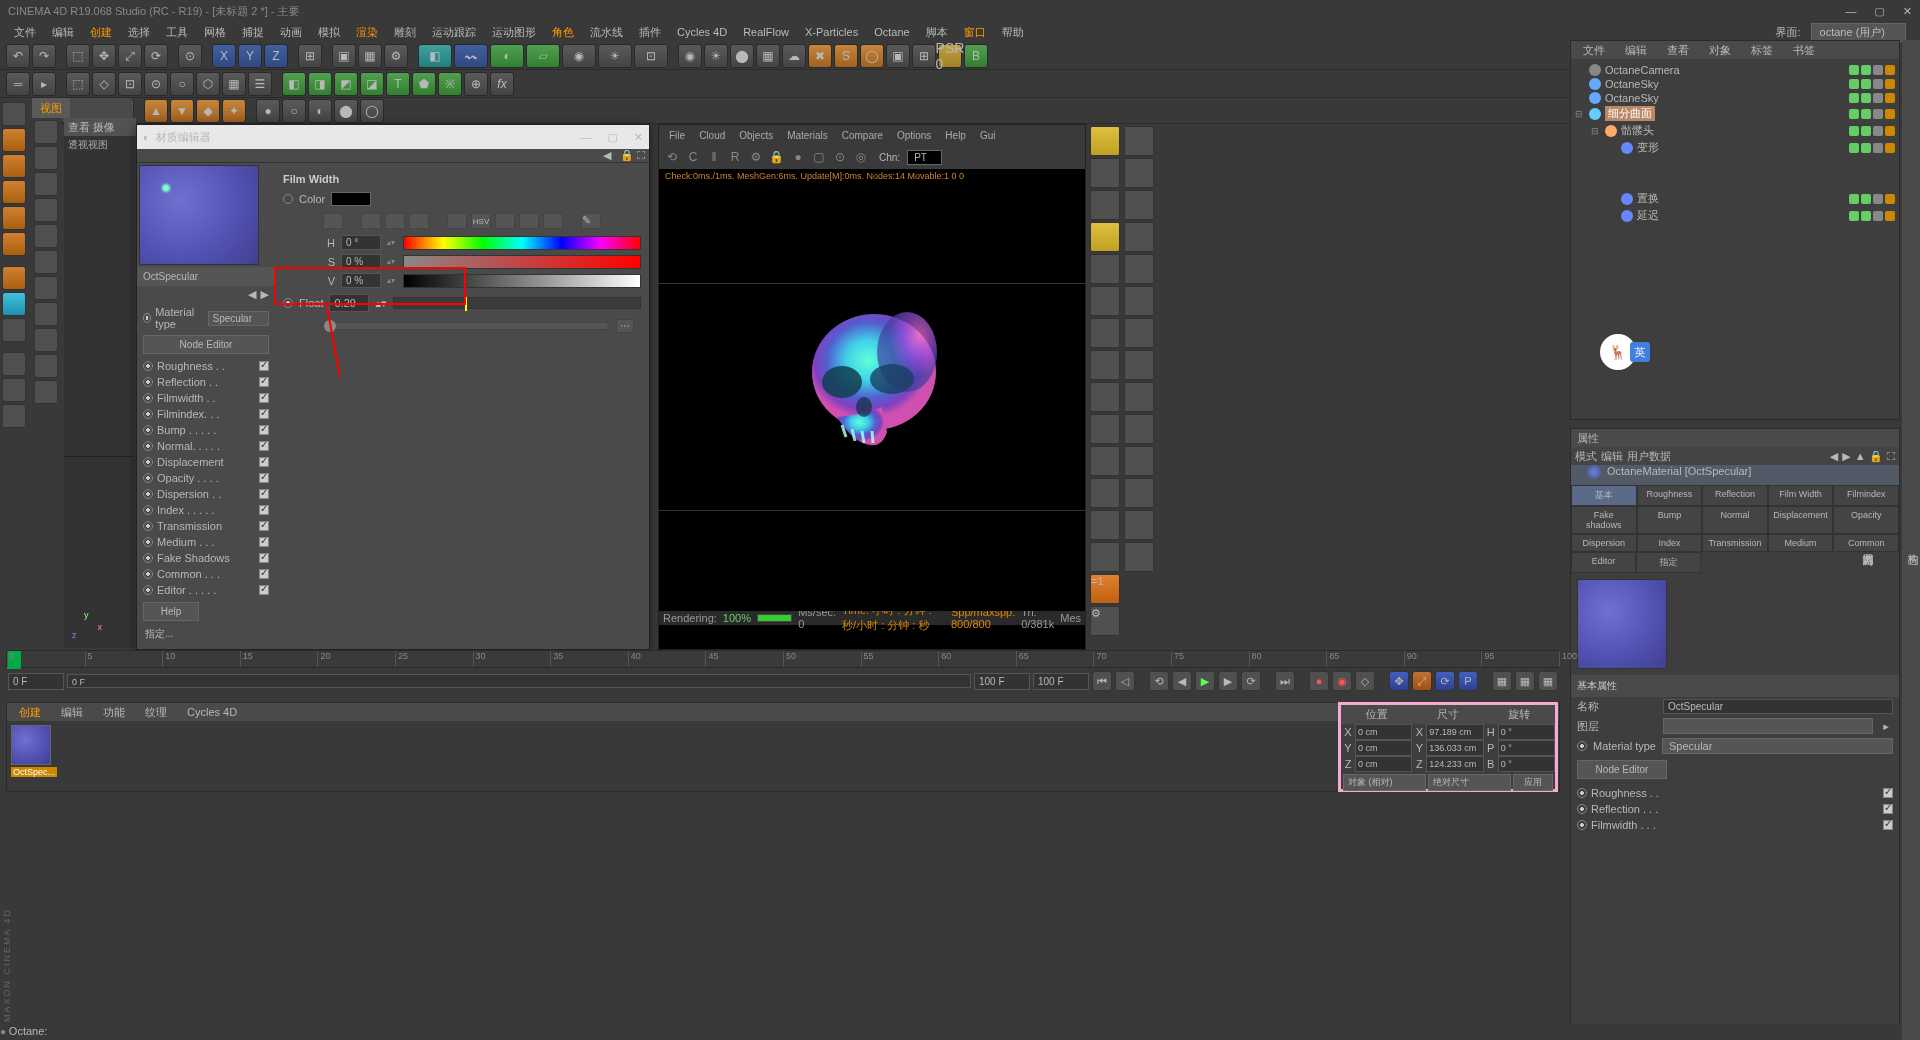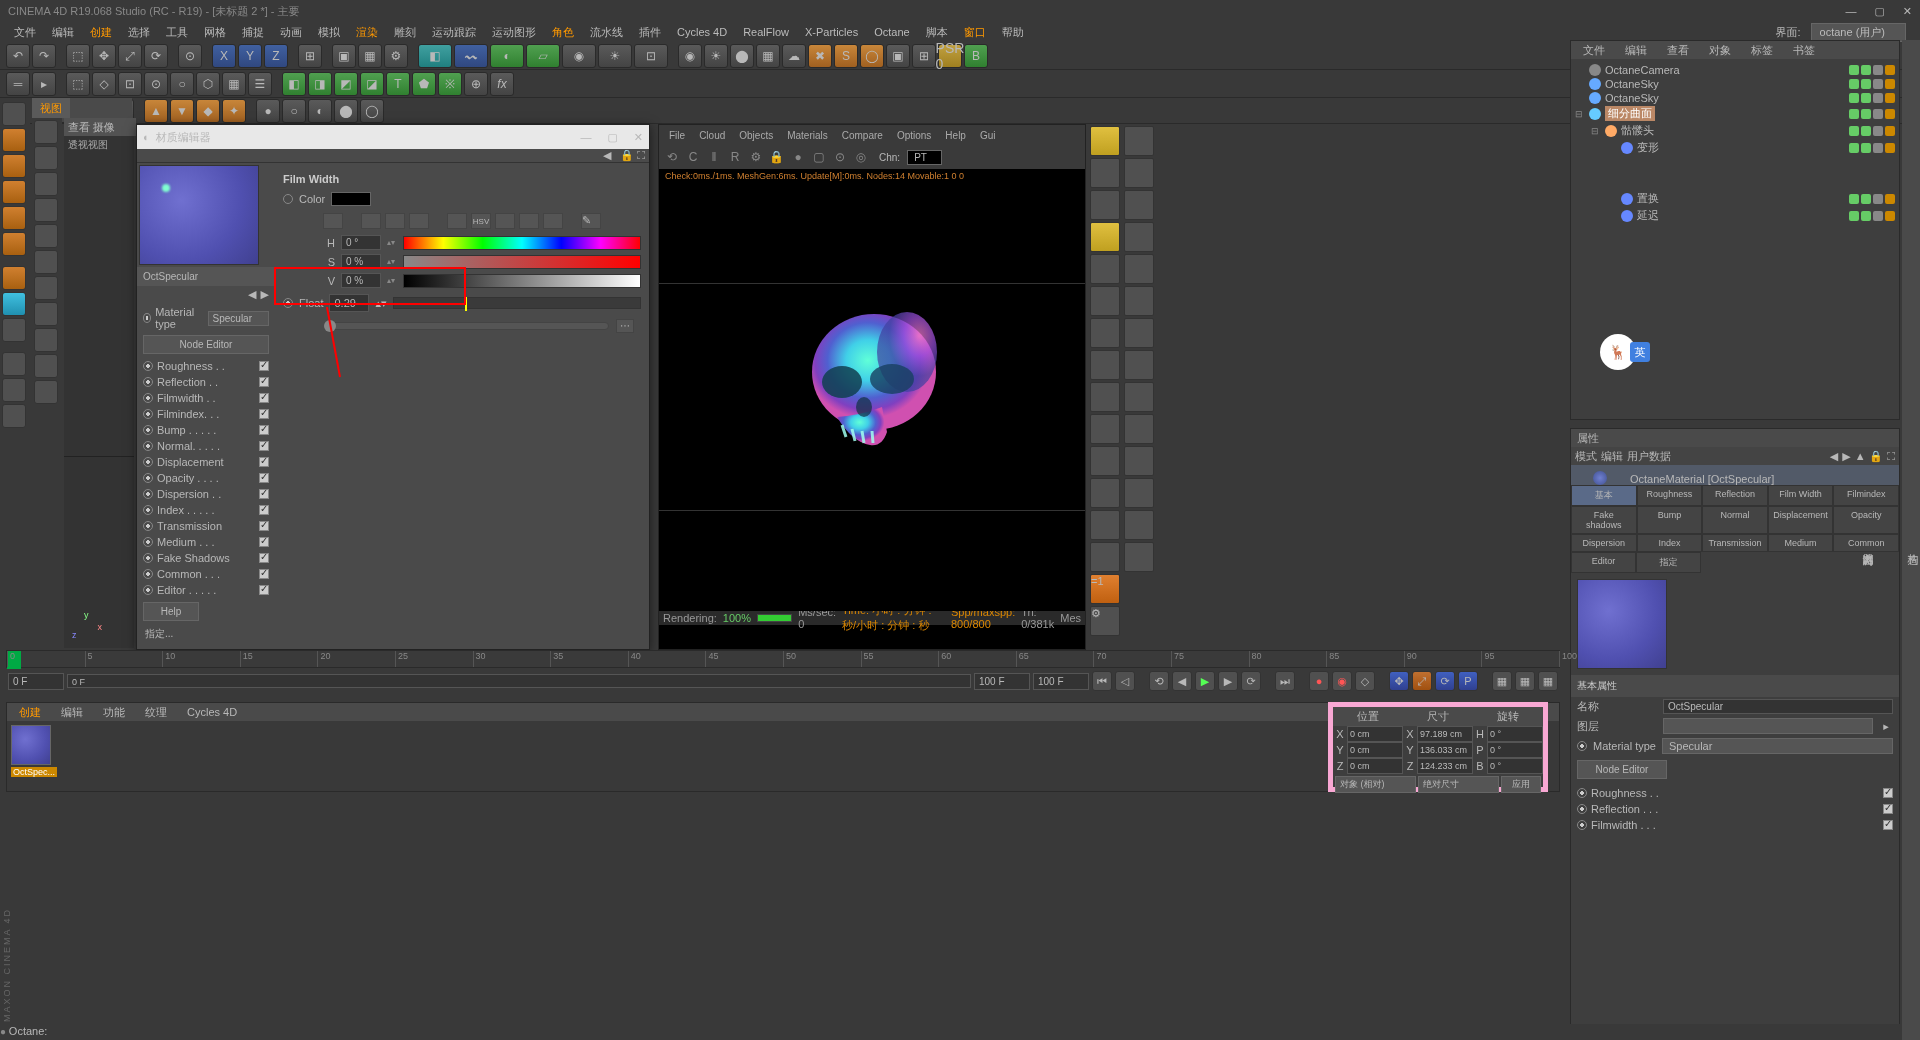--- a/index.html
+++ b/index.html
@@ -118,21 +118,21 @@
 .tree-row .dot{width:10px;height:10px;border-radius:2px}
 .tree-row .name.hl{background:#b86;color:#fff;padding:0 3px}
 .floating-badge{position:absolute;top:334px;right:270px;display:flex;align-items:center}
 .floating-badge .circ{width:36px;height:36px;background:#fff;border-radius:50%;display:flex;align-items:center;justify-content:center;font-size:14px}
 .floating-badge .sq{width:20px;height:20px;background:#4080e0;color:#fff;display:flex;align-items:center;justify-content:center;margin-left:-6px;border-radius:3px;font-size:11px}
 
 .attr-panel{position:absolute;top:428px;right:20px;width:330px;bottom:10px;background:#3e3e3e;border:1px solid #2a2a2a;display:flex;flex-direction:column}
 .attr-title{height:18px;background:#4a4a4a;padding:2px 6px;font-size:11px}
 .attr-sub{height:18px;background:#444;display:flex;align-items:center;padding:0 4px;gap:4px;font-size:10px}
 .attr-sub .arrows{margin-left:auto;display:flex;gap:4px}
-.attr-mat{height:20px;background:#525a68;display:flex;align-items:flex-end;padding:0 22px;font-size:10px;gap:23px}
+.attr-mat{height:20px;background:#525a68;display:flex;align-items:flex-start;padding:0 16px;font-size:10px;gap:6px}
 .attr-mat .matball{width:14px;height:14px;background:radial-gradient(#7080d0,#405090);border-radius:50%}
 .attr-tabs{display:flex;flex-wrap:wrap}
 .attr-tab{flex:1;min-width:60px;padding:3px 4px;background:#444;border:1px solid #333;text-align:center;font-size:9px}
 .attr-tab.active{background:#5a6a88}
 .attr-preview{padding:6px;display:flex;gap:10px}
 .attr-preview .ball{width:90px;height:90px;background:radial-gradient(circle at 35% 35%,#7070d0,#5050b0 60%,#404090);border:1px solid #333}
 .attr-section{padding:4px 6px;font-size:10px;color:#ccc;background:#4a4a4a}
 .attr-row{display:flex;align-items:center;padding:2px 6px;gap:6px;font-size:10px}
 .attr-row .lbl{width:80px}
 .attr-row input{background:#333;border:1px solid #555;padding:1px 4px;font-size:10px;color:#bbb;flex:1}
@@ -157,21 +157,21 @@
 .tl-controls .btn.o{background:linear-gradient(#c07030,#a05010)}
 
 .mat-dock{position:absolute;top:702px;left:6px;right:360px;height:90px;background:#393939;border:1px solid #2a2a2a}
 .mat-tabs{height:18px;display:flex;align-items:center;padding:0 4px;gap:4px;font-size:10px;background:#4a4a4a}
 .mat-tabs span{padding:2px 8px}
 .mat-tabs .active{color:#f90}
 .mat-slot{width:46px;height:60px;margin:4px;display:flex;flex-direction:column;}
 .mat-slot .ball{width:40px;height:40px;background:radial-gradient(circle at 35% 35%,#7070d0,#5050b0 60%,#404090);border:1px solid #666}
 .mat-slot .lbl{font-size:9px;background:#c80;color:#fff;padding:0 2px;margin-top:2px}
 
-.coord-panel{position:absolute;top:702px;right:372px;width:220px;height:90px;background:#3e3e3e;border:5px solid #f9a8d4}
+.coord-panel{position:absolute;top:702px;right:362px;width:220px;height:90px;background:#3e3e3e;border:3px solid #f9a8d4}
 .coord-head{display:flex;font-size:10px;background:#4a4a4a}
 .coord-head span{flex:1;text-align:center;padding:2px}
 .coord-row{display:flex;font-size:10px}
 .coord-row span{padding:2px 3px}
 .coord-row .l{width:14px;text-align:center}
 .coord-row input{flex:1;background:#333;border:1px solid #555;padding:1px 2px;font-size:9px;color:#bbb;min-width:0}
 .coord-foot{display:flex;gap:2px;padding:2px}
 .coord-foot .dd{flex:1;background:#555;border:1px solid #666;padding:1px 4px;font-size:9px}
 .coord-foot .btn{background:#555;border:1px solid #666;padding:1px 10px;font-size:9px}
 

